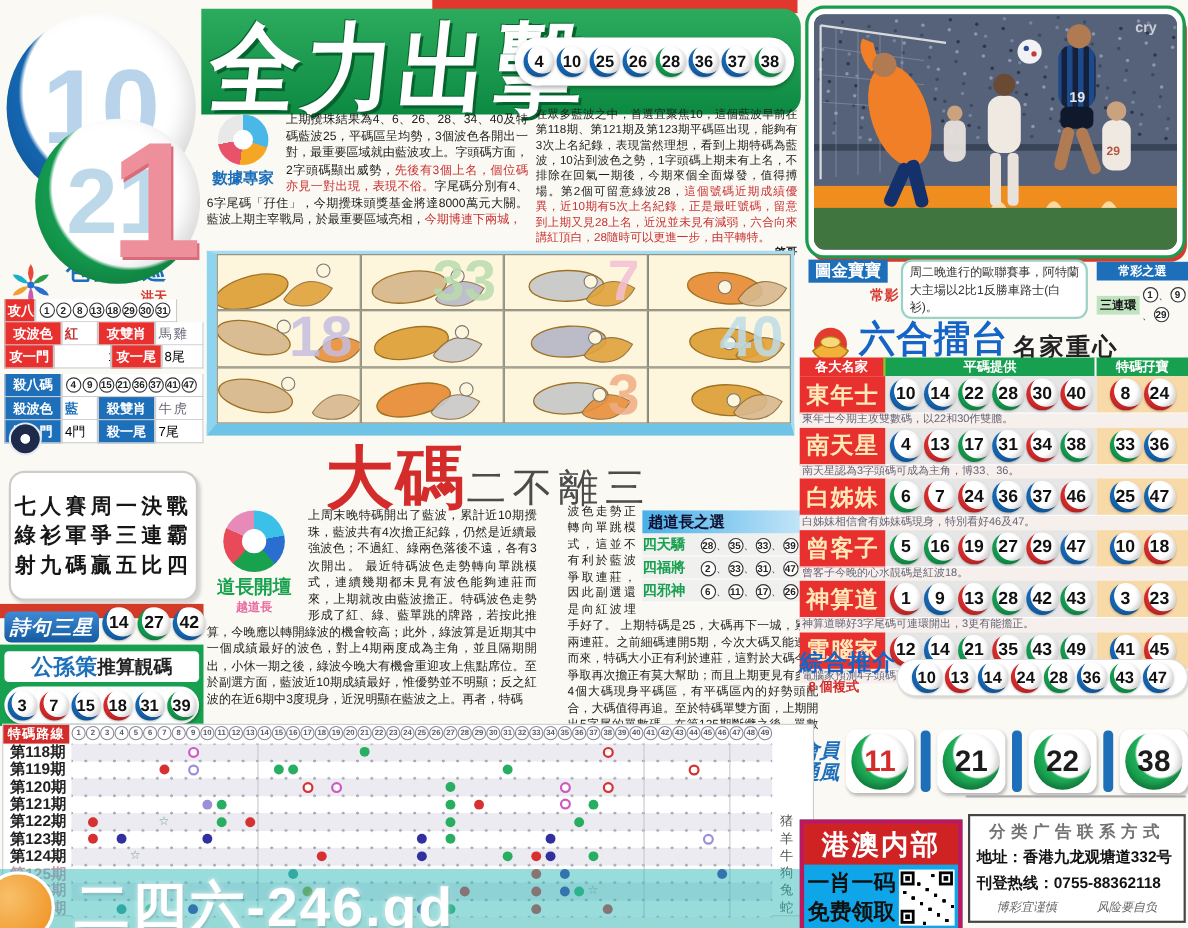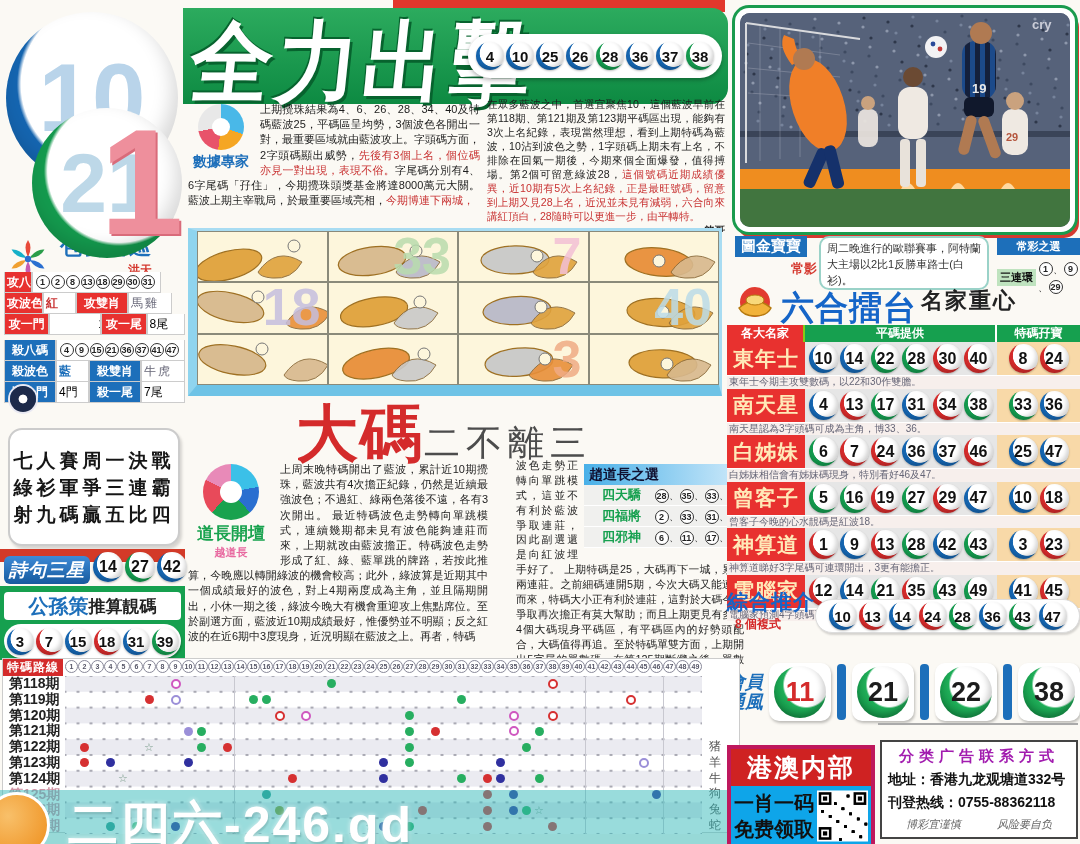--- a/index.html
+++ b/index.html
@@ -92,25 +92,25 @@
              display:grid; grid-template-columns:repeat(4,1fr); grid-template-rows:repeat(3,1fr); }
   .cell { border:1px solid #8a8a7a; position:relative; overflow:hidden; }
   .cell .faint { position:absolute; right:6px; top:-6px; font-size:52px; font-weight:900; opacity:.85; }
 
   
   .mid-head { position:absolute; left:296px; top:392px; white-space:nowrap; }
   .mid-head .hl-red { font-size:62px; font-weight:900; color:#d42b2b; letter-spacing:2px; }
   .mid-head .hl-blk { font-size:36px; font-weight:400; color:#4c4c4c; letter-spacing:6px; }
   .zhao-box { float:right; width:160px; margin:6px 0 0 6px; font-size:12px; }
   .zhao-title { background:linear-gradient(90deg,#49b0e8,#cfeafa); color:#101030; font-weight:900; font-size:14px; padding:1px 5px; }
-  .zhao-row { display:flex; align-items:center; height:21px; background:#f0f0ee; border-bottom:1px solid #fff;justify-content:flex-end; }
+  .zhao-row { display:flex; align-items:center; height:21px; background:#f0f0ee; border-bottom:1px solid #fff; }
   .zhao-lbl { color:#16a04f; font-weight:900; font-size:13px; width:52px; }
 
   
-  .liuhe-title { position:absolute; left:733px; top:286px; display:flex; align-items:flex-start; }
+  .liuhe-title { position:absolute; left:733px; top:286px; display:flex; align-items:flex-end; }
   .lh-blue { font-size:33px; font-weight:900; color:#1565c8; letter-spacing:1px; }
   .lh-black { font-size:22px; font-weight:bold; color:#222; margin-left:4px; letter-spacing:2px; }
   .liuhe-table { position:absolute; left:727px; top:325px; width:353px; }
   .lh-header { display:flex; height:17px; font-size:12px; font-weight:bold; color:#fff; text-align:center; }
   .lh-h1 { width:78px; background:#e8312f; border-right:2px solid #84cc16; line-height:17px; }
   .lh-h2 { width:192px; background:#16a04f; border-right:2px solid #fff; line-height:17px; }
   .lh-h3 { width:83px; background:#16a04f; line-height:17px; }
   .lh-row { display:flex; height:34px; }
   .lh-name { width:78px; background:#e8312f; color:#ffe9b8; font-size:21px; font-weight:900;
              display:flex; align-items:center; justify-content:center; letter-spacing:1px; border-bottom:1px solid #fff; }
@@ -161,21 +161,21 @@
   .wm-orange { position:absolute; left:-16px; top:792px; width:66px; height:66px; border-radius:50%;
                background:radial-gradient(circle at 35% 35%, #f8c06a, #ee8d1a); border:3px solid #fff; }
 
   
   .inner-ad { position:absolute; left:727px; top:745px; width:148px; height:113px; border:4px solid #be185d; background:#0ea5e9; }
   .inner-ad .top { background:#cf2222; color:#fff; font-weight:900; font-size:25px; text-align:center; letter-spacing:2px; padding:2px 0; }
   .inner-ad .bottom { display:flex; align-items:center; padding:2px 3px; }
   .inner-ad .words { font-size:20px; font-weight:900; color:#111; line-height:26px; white-space:nowrap; }
   .adline { position:absolute; left:878px; top:723px; width:200px; height:2px; background:#aaa; }
   .contact-ad { position:absolute; left:880px; top:740px; width:198px; height:99px; border:2px solid #444; background:#fff; padding:5px 6px; }
-  .contact-title { color:#a21caf; font-weight:bold; font-size:15px; letter-spacing:5px; text-align:center; white-space:nowrap; }
+  .contact-title { color:#737373; font-weight:bold; font-size:15px; letter-spacing:5px; text-align:center; white-space:nowrap; }
   .contact-line { font-size:14px; font-weight:bold; color:#111; margin-top:5px; white-space:nowrap; }
   .contact-note { display:flex; justify-content:space-around; font-family:"DejaVu Serif", serif; font-style:italic;
                   font-size:11px; color:#666; margin-top:5px; }
 </style>
 </head>
 <body>
 
 <div class="page">
 
   <div class="bigball" style="left:6px;top:12px;width:172px;height:172px;background:radial-gradient(circle at 58% 42%, #fff 60%, #1565b0 63%);color:#b9d4ea;font-size:96px;">10</div>
@@ -488,21 +488,21 @@
           <span class="cnum">2</span>
           <span class="cnum">8</span>
           <span class="cnum">13</span>
           <span class="cnum">18</span>
           <span class="cnum">29</span>
           <span class="cnum">30</span>
           <span class="cnum">31</span>
         </div>
       </div>
     <div class="bg-row">
-        <div class="bg-cell lbl-red" style="width:39px;">攻波色</div>
+        <div class="bg-cell lbl-red" style="width:52px;">攻波色</div>
         <div class="bg-cell val-red" style="width:33px;">紅</div>
         <div class="bg-cell lbl-red" style="width:52px;">攻雙肖</div>
         <div class="bg-cell val-gray" style="width:44px;">馬雞</div>
       </div>
     <div class="bg-row">
         <div class="bg-cell lbl-red" style="width:52px;">攻一門</div>
         <div class="bg-cell" style="width:25px;padding-left:48px;">1門</div>
         <div class="bg-cell lbl-red" style="width:52px;">攻一尾</div>
         <div class="bg-cell" style="width:44px;">8尾</div>
       </div>

